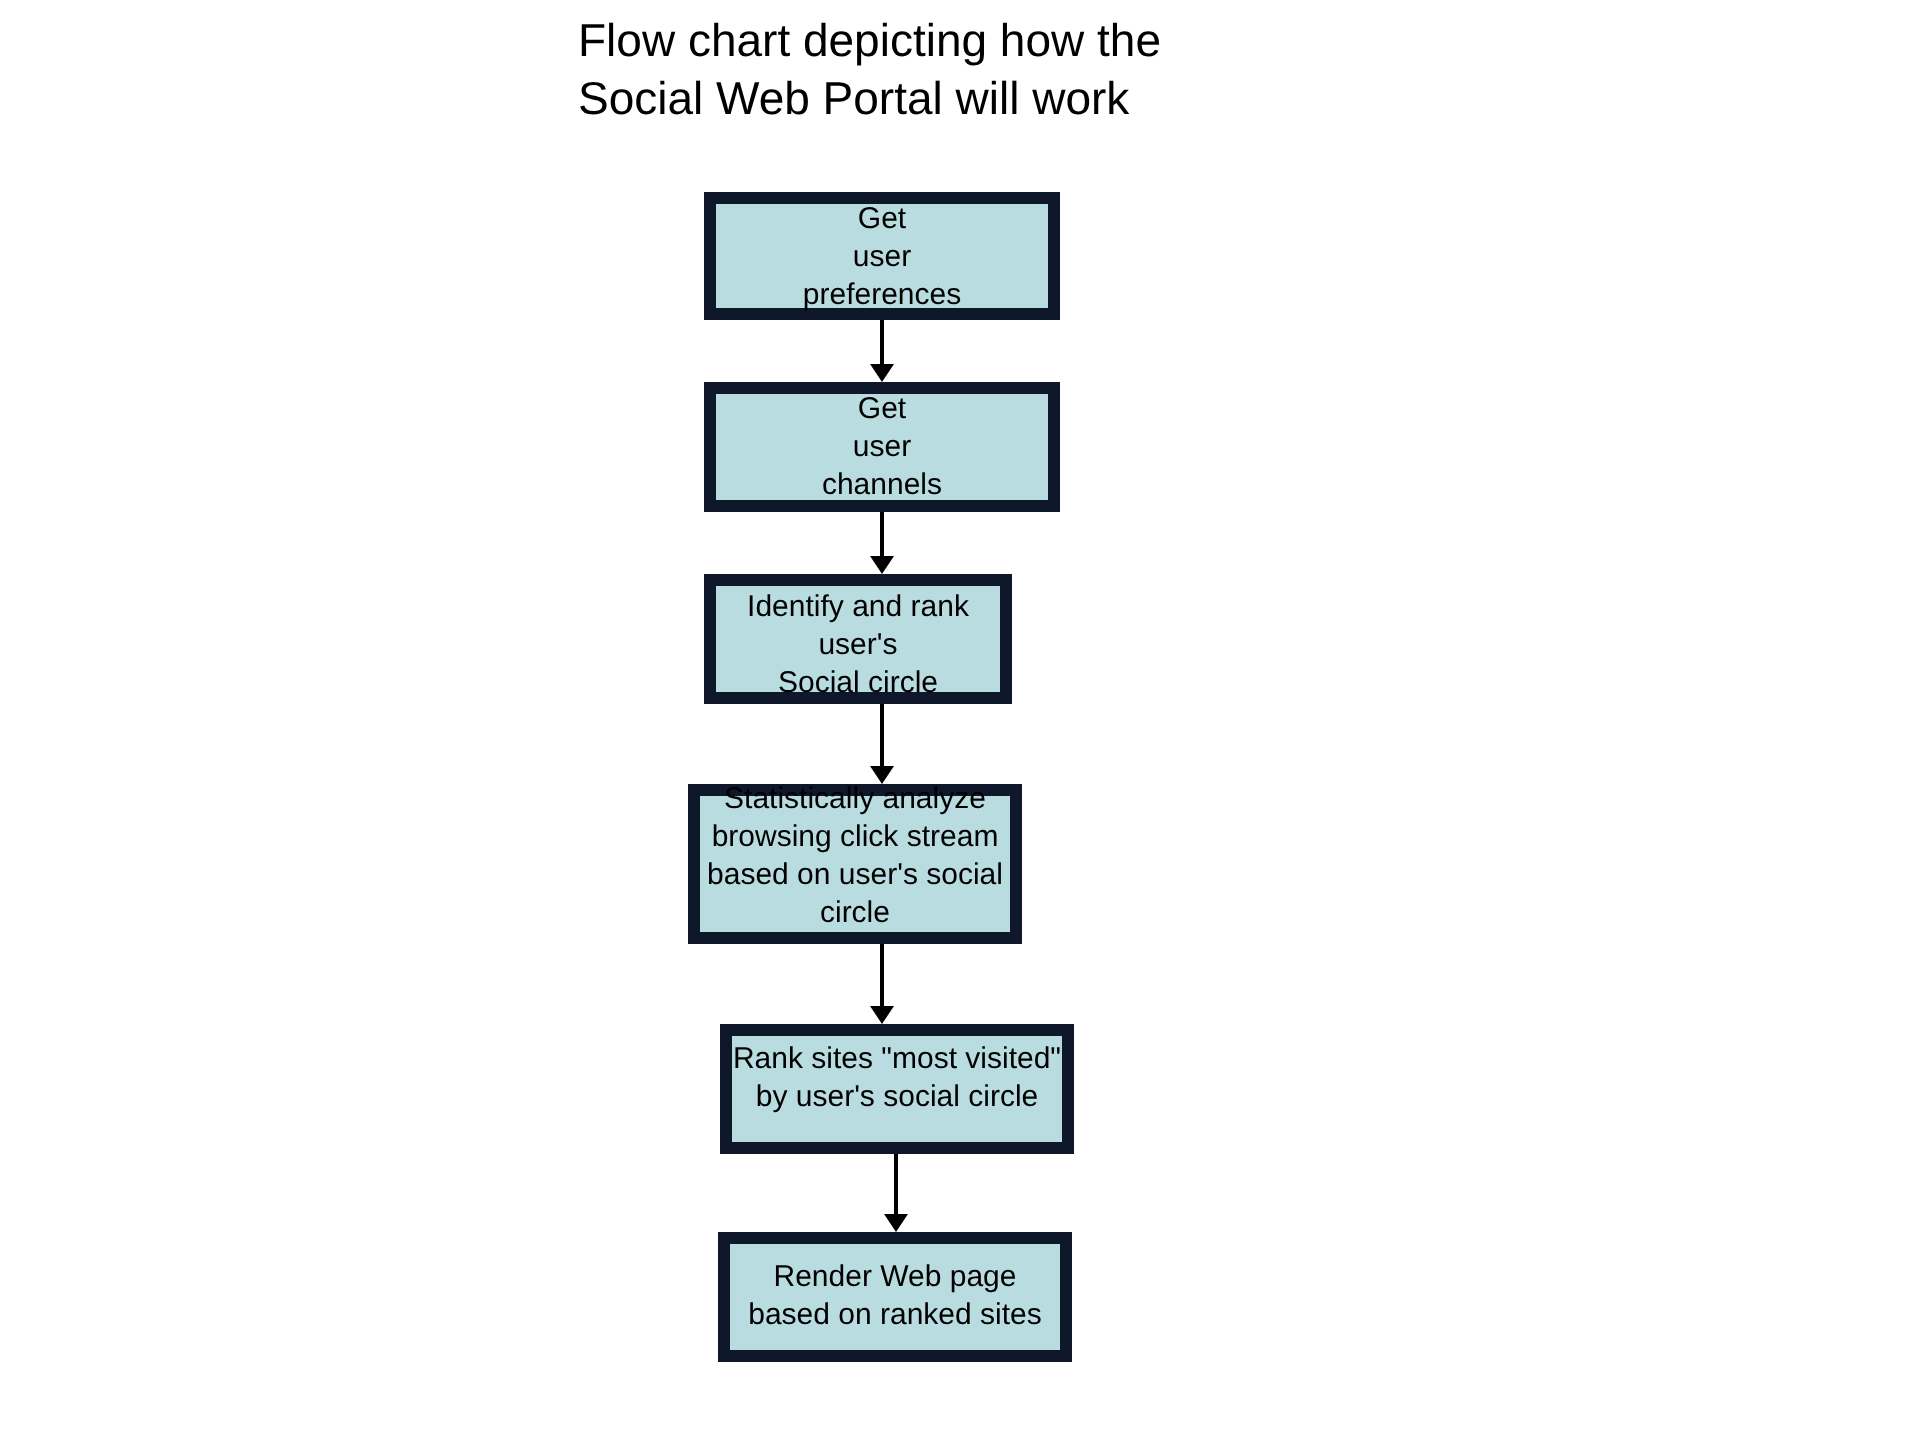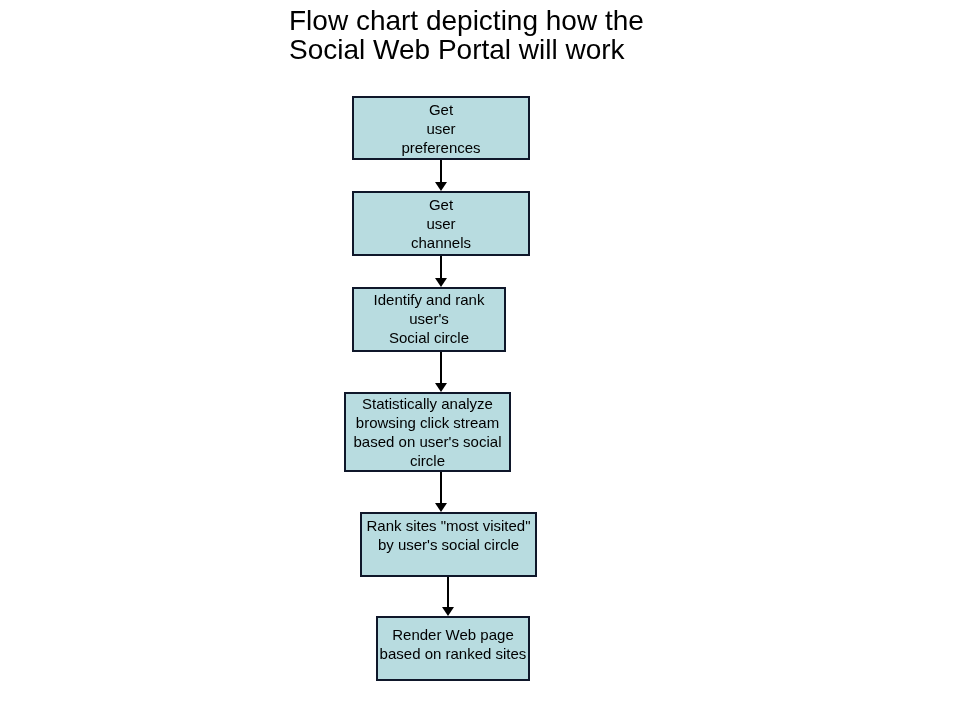--- a/index.html
+++ b/index.html
@@ -18,48 +18,48 @@
     position: absolute;
     left: 0; top: 0;
     width: 960px;
     height: 720px;
     background: #ffffff;
   }
   .title {
     position: absolute;
     left: 289px;
     top: 6px;
-    font-size: 28px;
+    font-size: 23px;
     line-height: 29px;
     color: #000000;
     white-space: pre-line;
   }
   .box {
     position: absolute;
     box-sizing: border-box;
     background: #b8dce0;
-    border: 2px solid #0f172a;
+    border: 6px solid #0f172a;
     display: flex;
     align-items: center;
     justify-content: center;
     text-align: center;
     font-size: 15px;
     line-height: 19px;
     color: #000000;
   }
   .box-text {
     white-space: pre-line;
     width: 100%;
   }
   .box1 { left: 352px; top:  96px; width: 178px; height: 64px; }
   .box2 { left: 352px; top: 191px; width: 178px; height: 65px; }
   .box3 { left: 352px; top: 287px; width: 154px; height: 65px; align-items: flex-start; padding-top: 1px; }
   .box4 { left: 344px; top: 392px; width: 167px; height: 80px; align-items: flex-end; padding-top: 17px; }
   .box5 { left: 360px; top: 512px; width: 177px; height: 65px; align-items: flex-start; padding-top: 2px; }
-  .box6 { left: 376px; top: 616px; width: 154px; height: 65px; align-items: flex-start; padding-top: 7px; }
+  .box6 { left: 359px; top: 616px; width: 177px; height: 65px; align-items: flex-start; padding-top: 7px; }
   .arrow {
     position: absolute;
     width: 12px;
     display: flex;
     flex-direction: column;
     align-items: center;
   }
   .arrow-line {
     width: 2px;
     background: #000000;

